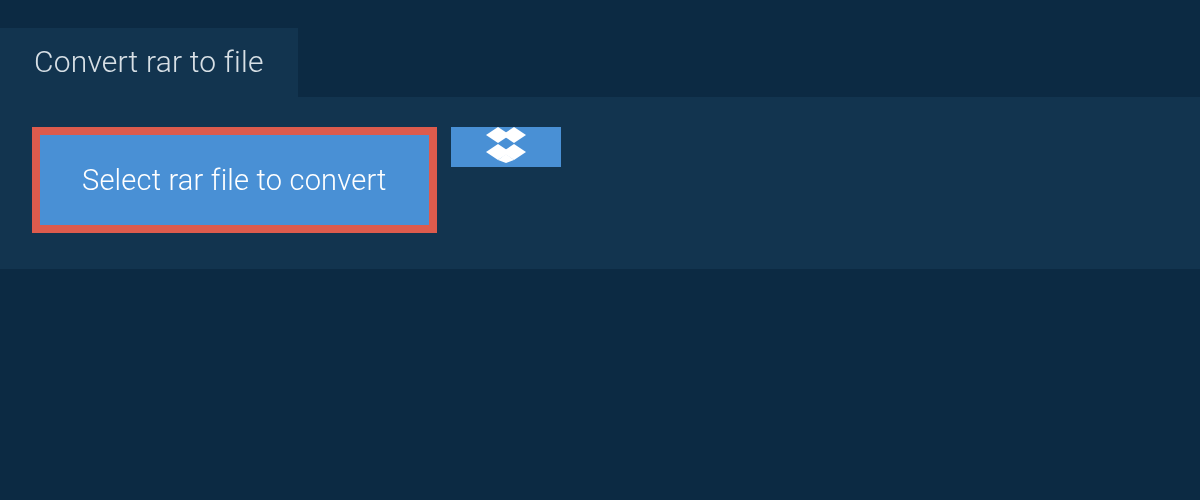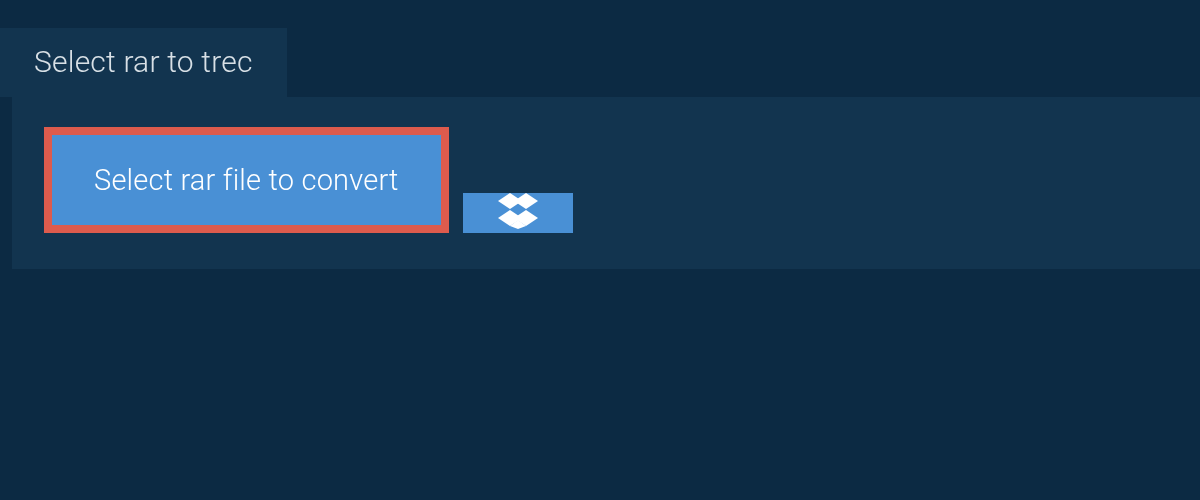--- a/index.html
+++ b/index.html
@@ -23,23 +23,22 @@
       color: #d8e0e6;
       font-size: 30px;
       font-weight: 300;
       padding: 16px 34px 18px 34px;
       letter-spacing: 0.2px;
     }
     .panel {
       background: #12344f;
       padding: 30px 32px 36px 32px;
       display: flex;
-      align-items: flex-end;
+      align-items: flex-start;
       gap: 14px;
-      margin-left: 12px;
     }
     .select-file-button {
       background: #4990d5;
       border: 8px solid #dd5b4d;
       color: #ffffff;
       font-size: 29px;
       font-weight: 300;
       padding: 28px 42px;
       cursor: pointer;
       display: flex;
@@ -59,21 +58,21 @@
       width: 40px;
       height: 36px;
       fill: #ffffff;
     }
   </style>
 </head>
 <body>
 
 <div class="tab-bar">
   <div class="tab">
-    <span>Select rar to trec</span>
+    <span>Convert rar to file</span>
   </div>
 </div>
 
 <div class="panel">
   <div class="select-file-button">
     <span>Select rar file to convert</span>
   </div>
   <div class="dropbox-button">
     <span>
       <svg viewBox="0 0 40 36">

